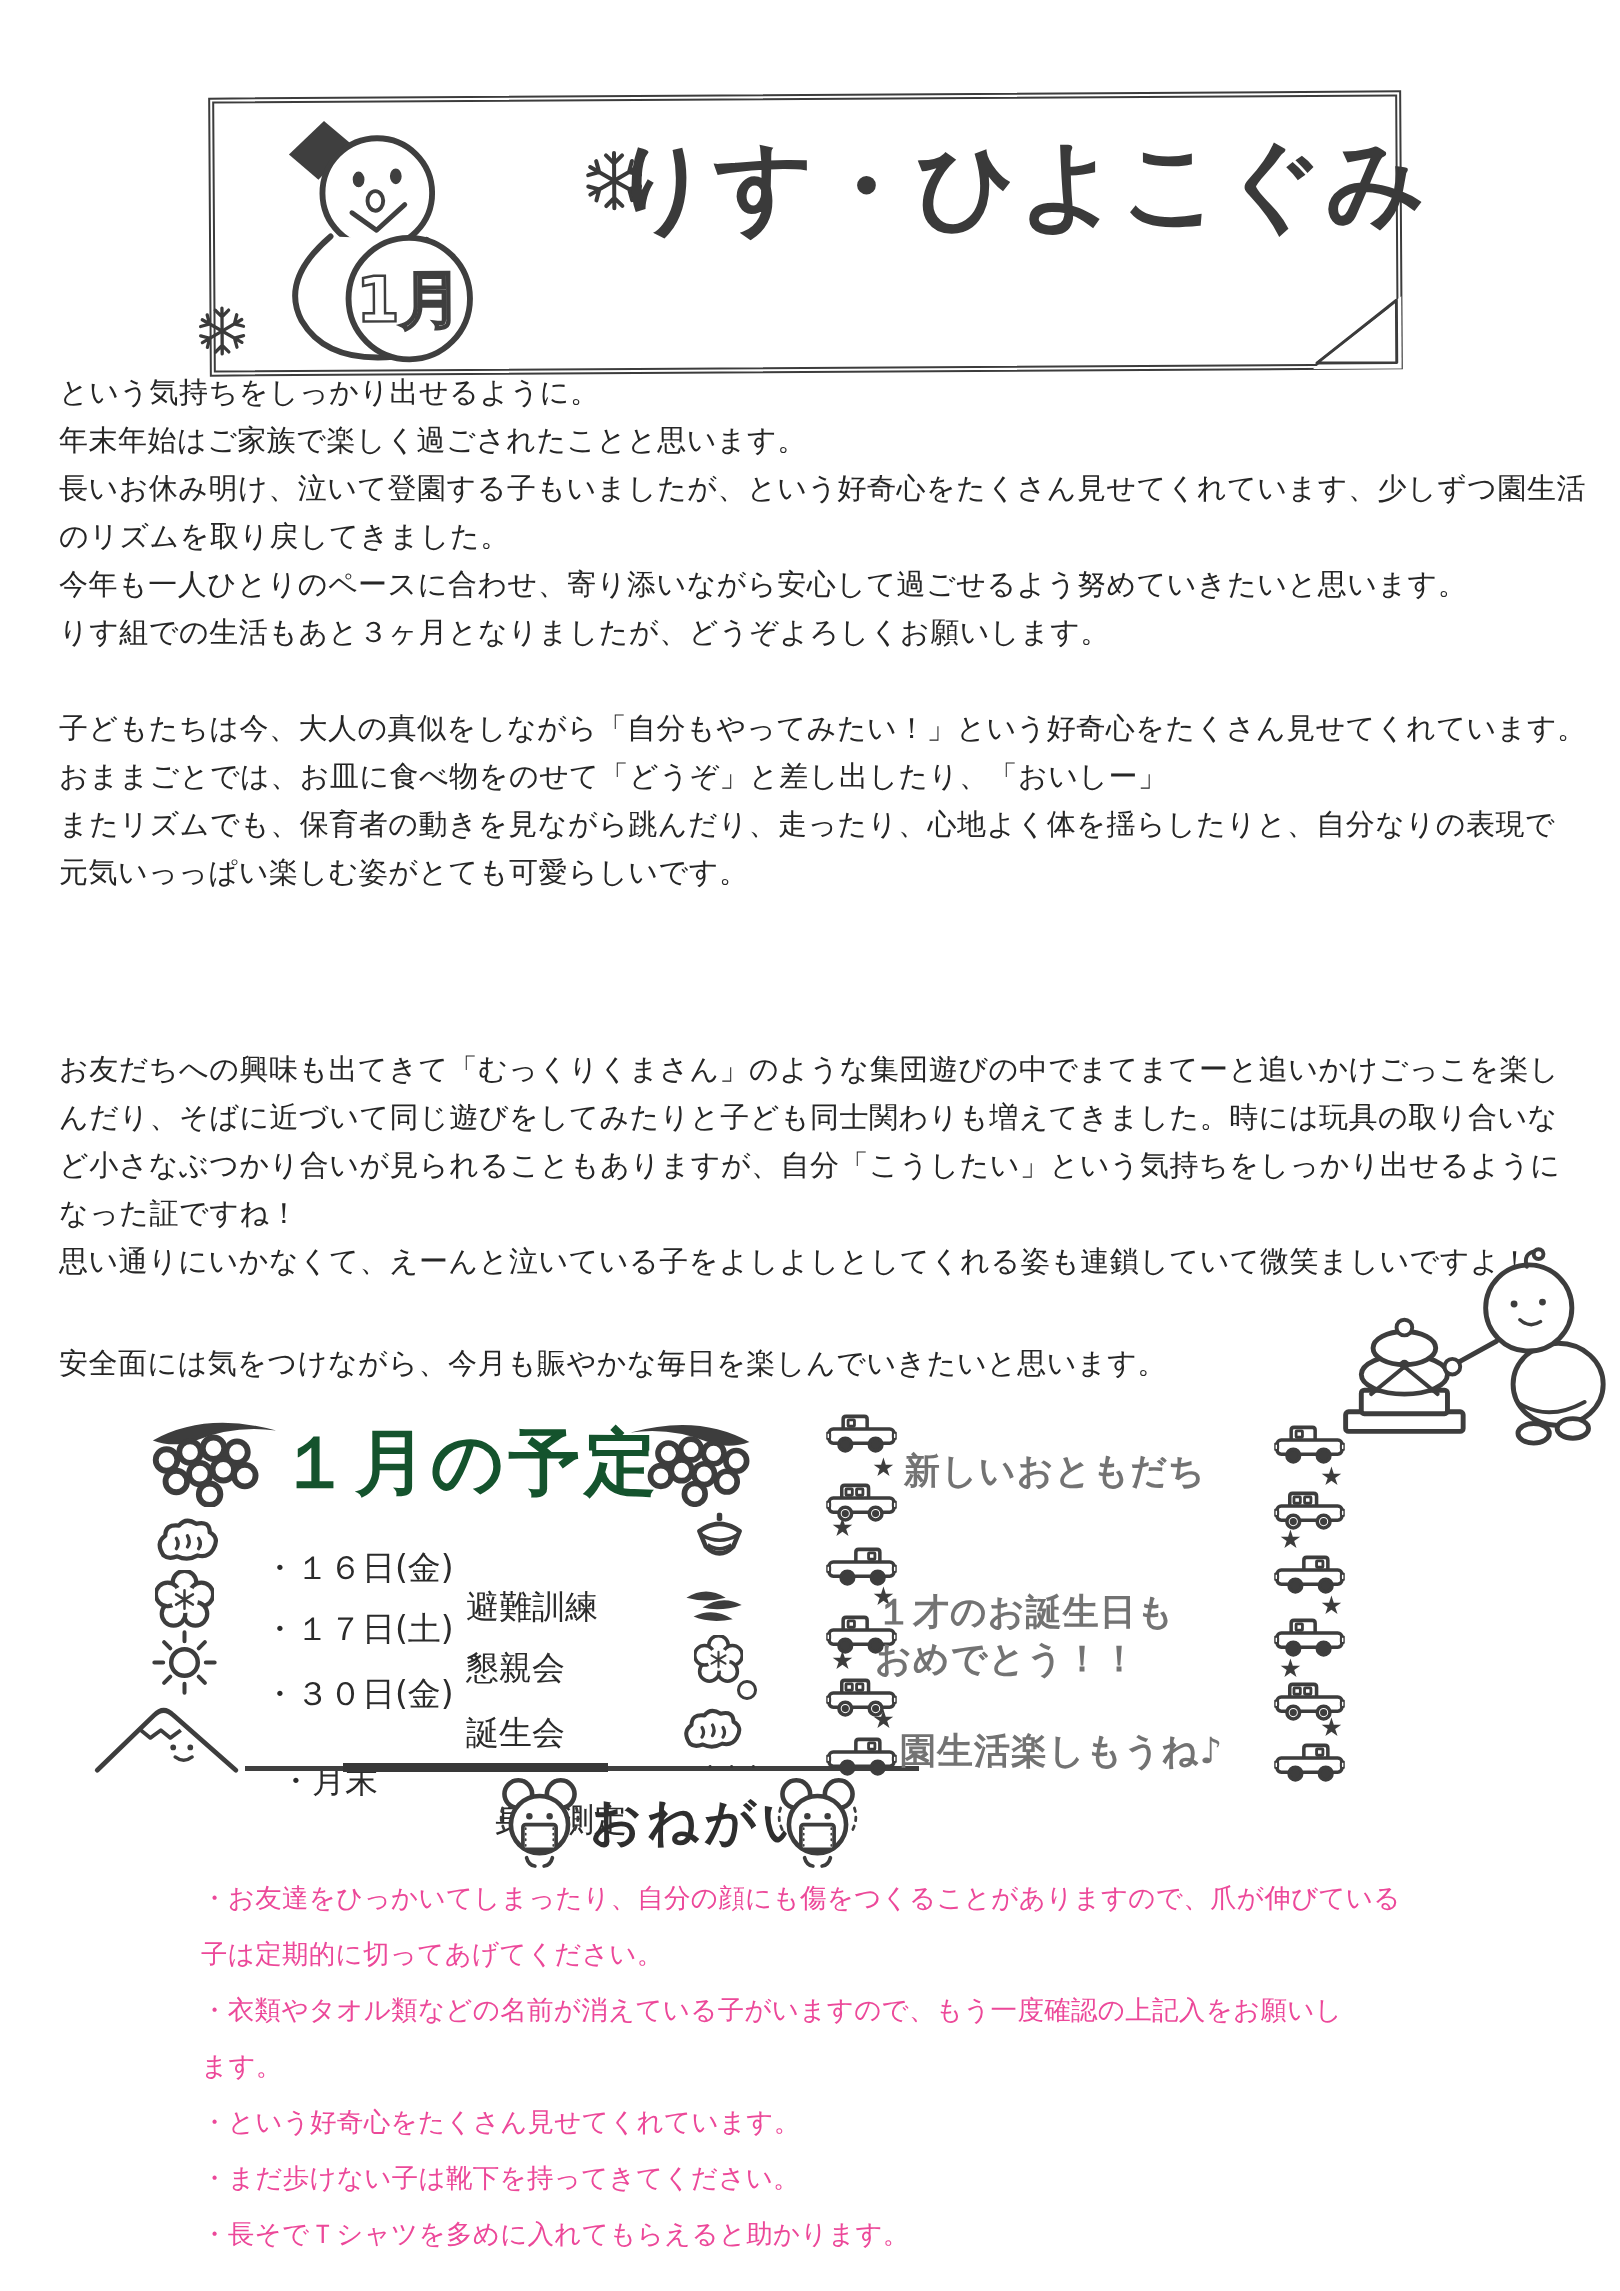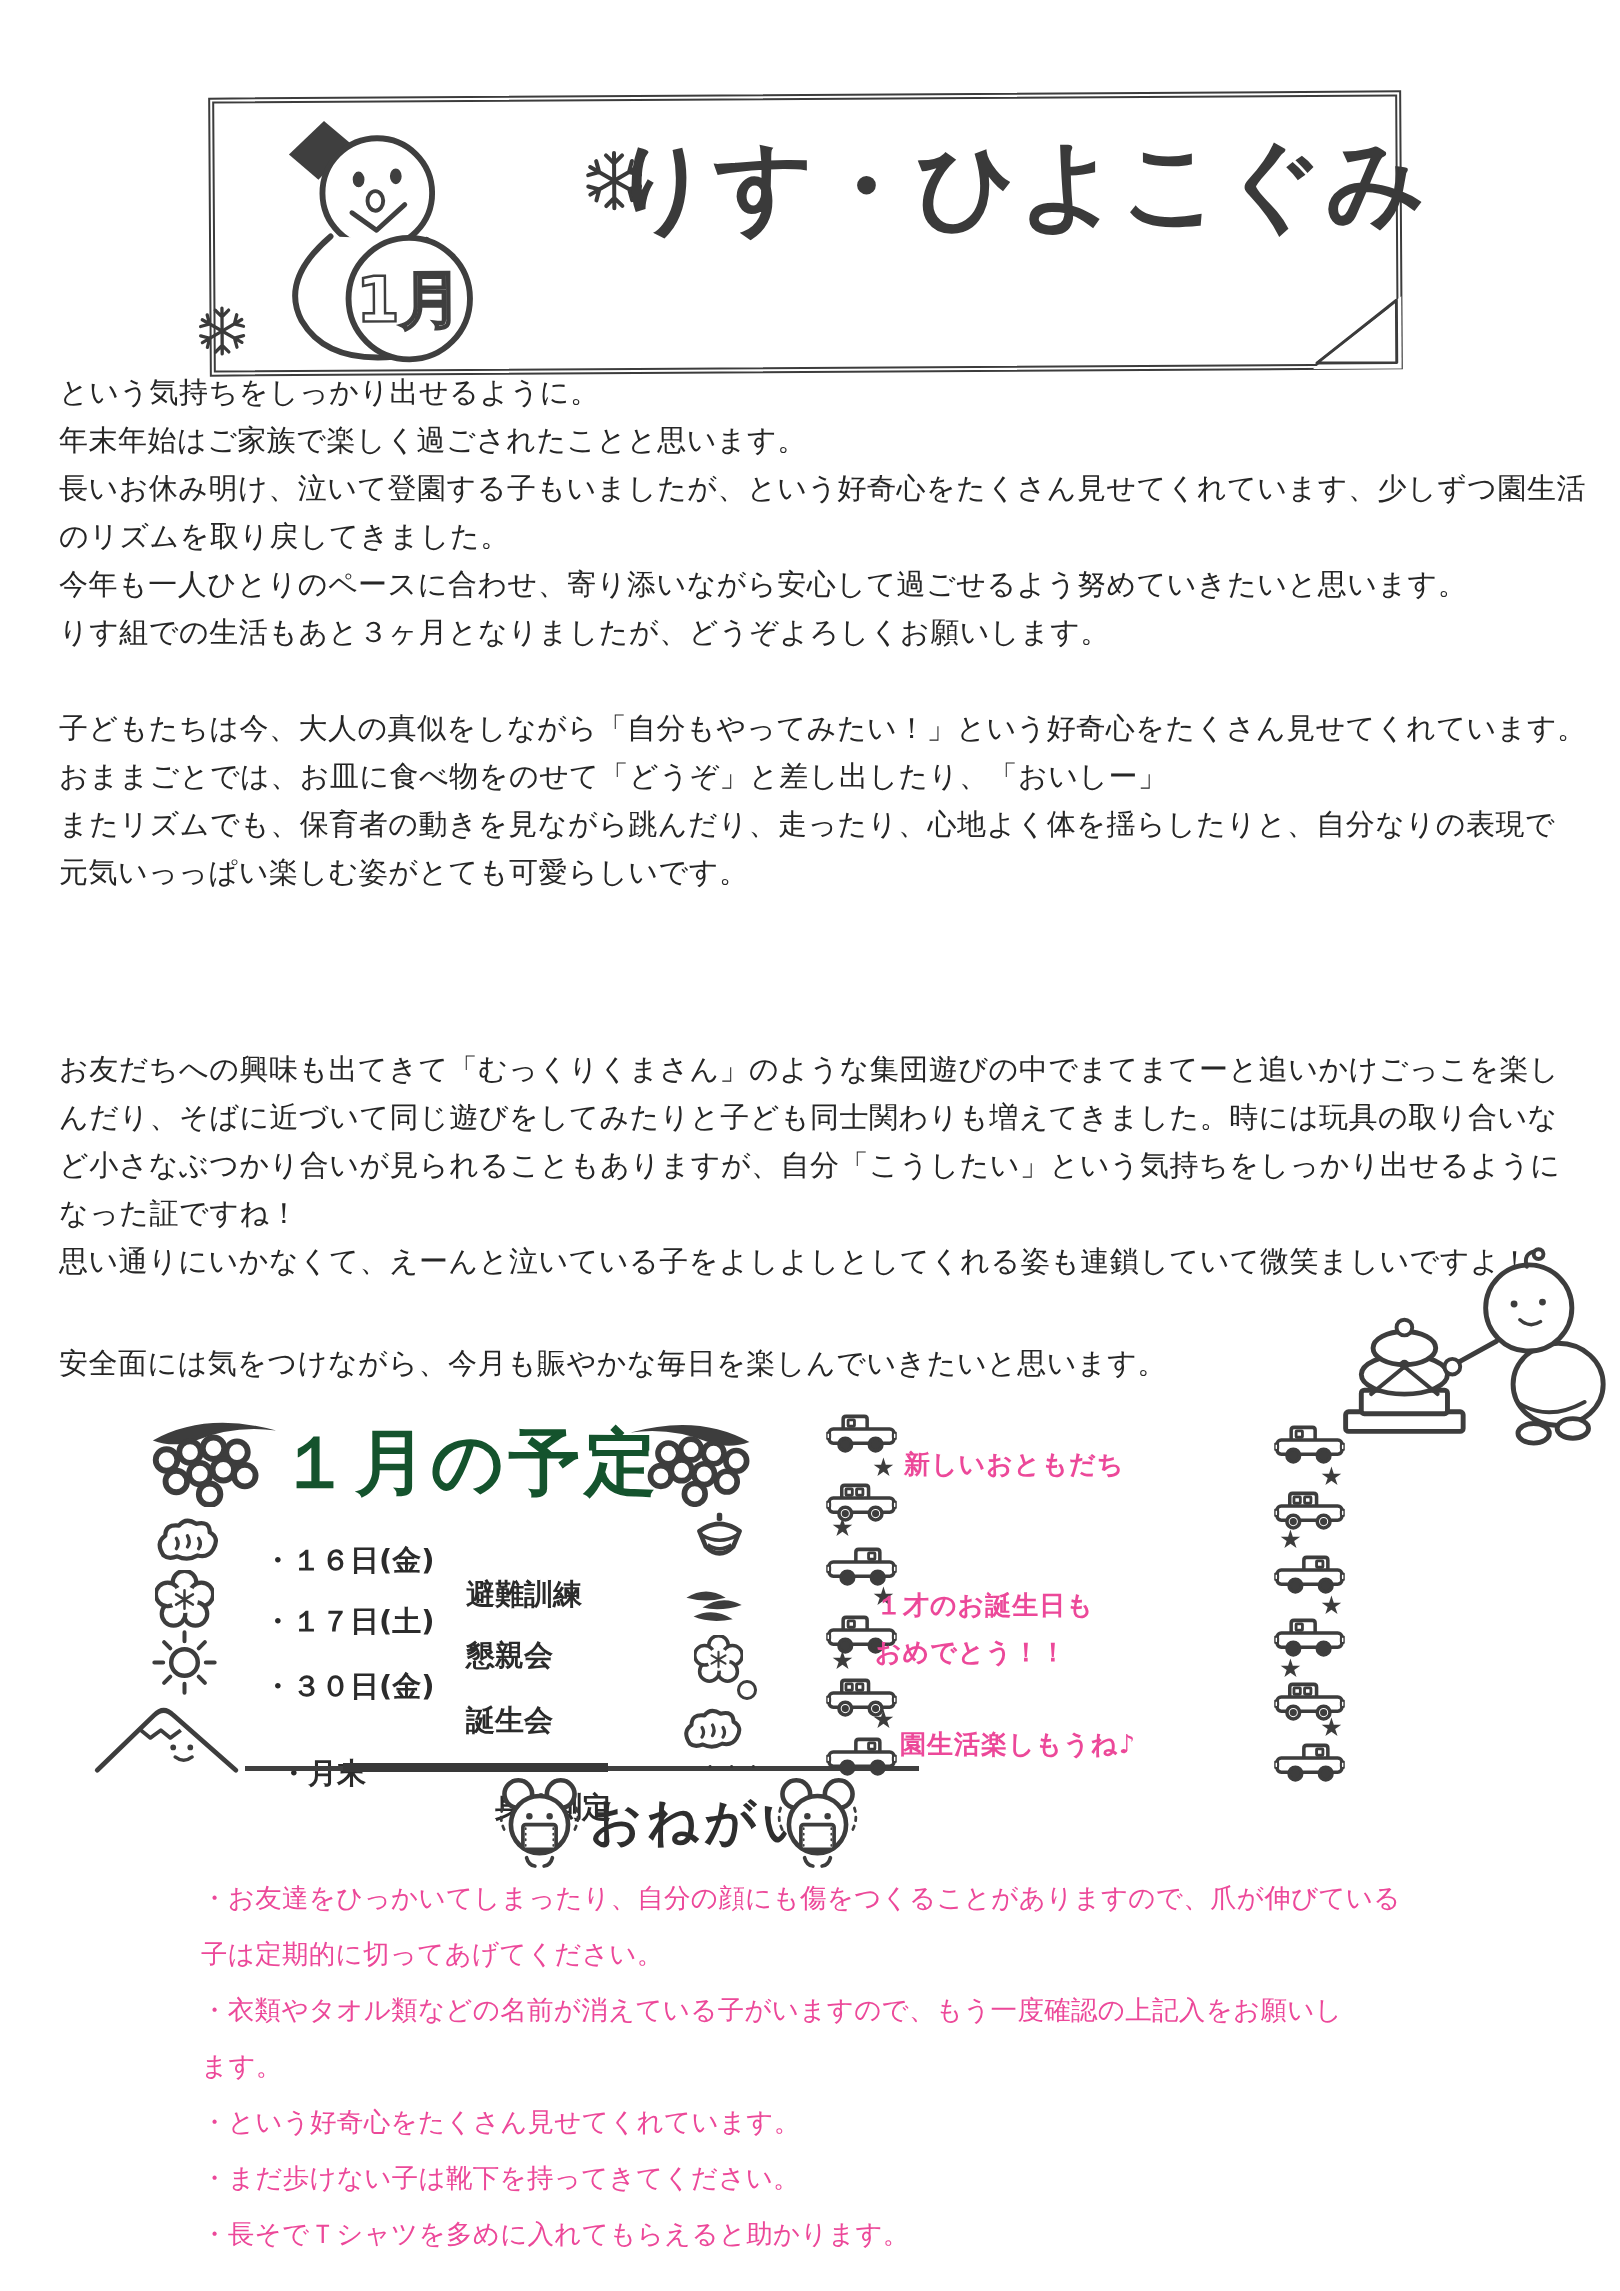--- a/index.html
+++ b/index.html
@@ -1,22 +1,22 @@
 <!DOCTYPE html>
 <html><head>
 <meta charset="utf-8">
 <style>
   html,body{margin:0;padding:0;background:#e8e8e8}
   .page{position:relative;width:1620px;height:2292px;background:#ffffff;overflow:hidden;
         font-family:"DejaVu Sans","Liberation Sans",sans-serif;color:#282828}
   .abs{position:absolute}
   .bt{font-size:29px;line-height:48px;letter-spacing:0.5px;white-space:pre;color:#262626}
   .sm{font-size:26.5px;line-height:56px;letter-spacing:0.3px;white-space:pre;color:#ec4899}
-  .msg{font-size:26px;font-weight:600;letter-spacing:1px;color:#ec4899;white-space:pre}
-  .srow{font-size:29px;font-weight:700;white-space:pre;color:#2b2b2b}
+  .msg{font-size:36px;font-weight:600;letter-spacing:1px;color:#737373;white-space:pre}
+  .srow{font-size:33px;font-weight:400;white-space:pre;color:#2b2b2b}
   .star{font-size:25.5px;color:#3d3d3d;line-height:1}
   .banner{border:6.9px double #3c3c3c;background:#fff;transform:rotate(-0.35deg)}
   .banner-title{font-size:98px;font-weight:700;letter-spacing:2px;color:#3a3a3a;white-space:pre}
   .sched-title{font-size:72px;font-weight:700;letter-spacing:3.9px;color:#14532d;white-space:pre}
   .onegai-title{font-size:51px;font-weight:800;letter-spacing:4.9px;color:#2e2e2e;white-space:pre}
   .dots{font-size:15.7px;font-weight:700;letter-spacing:5.9px;color:#333}
   .ring{border:3.9px solid #3d3d3d;border-radius:50%;background:#fff}
   svg{display:block}
 </style>
 </head>

